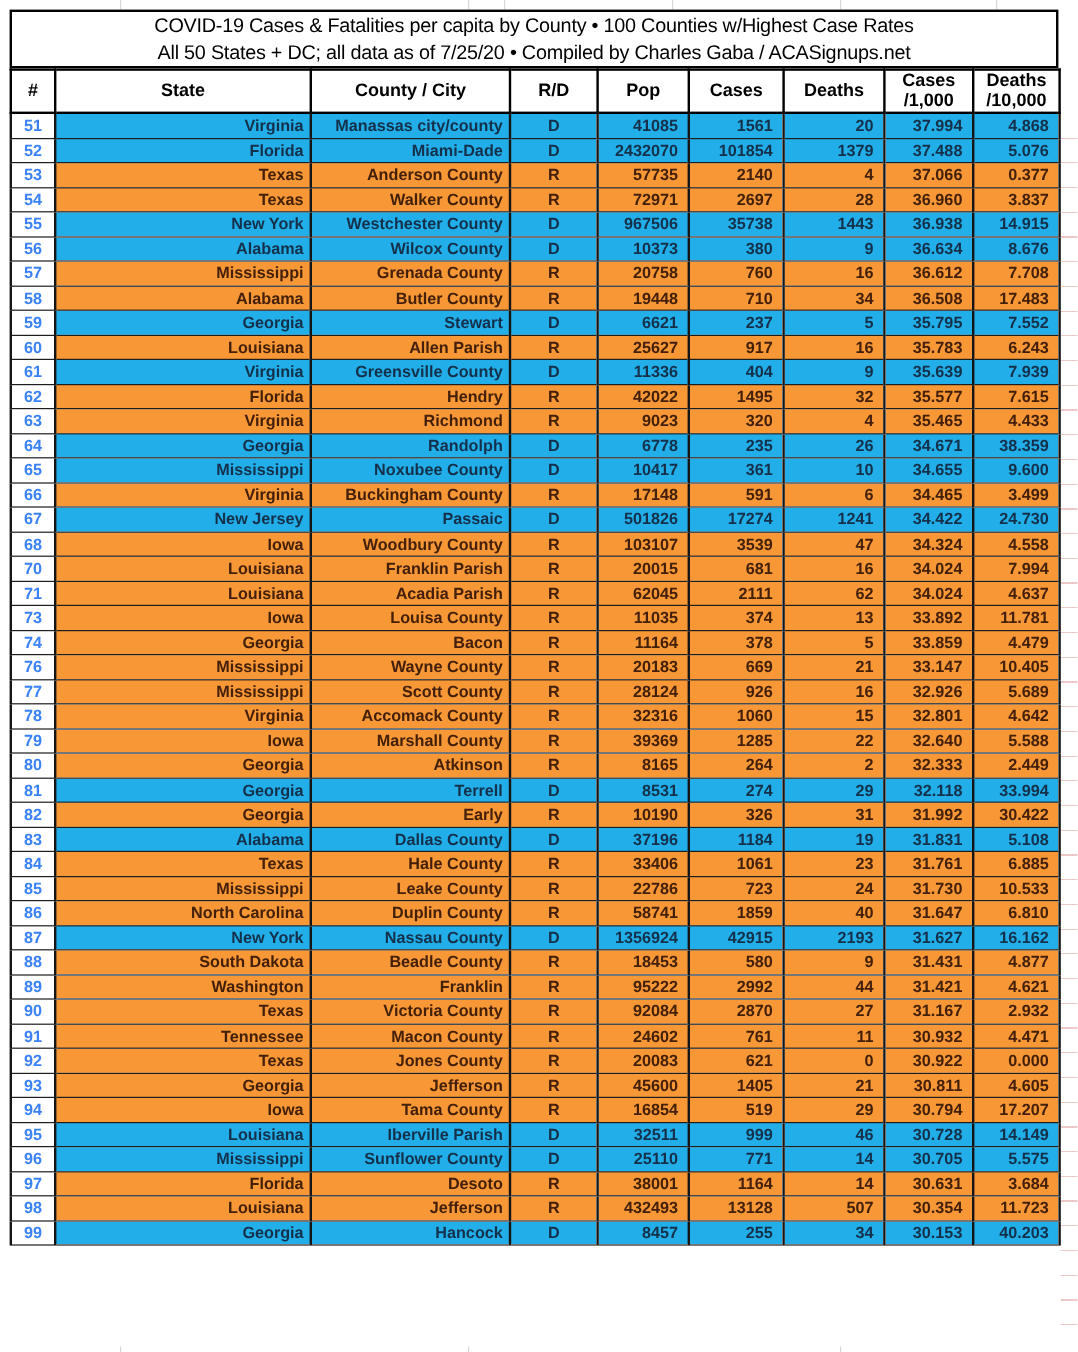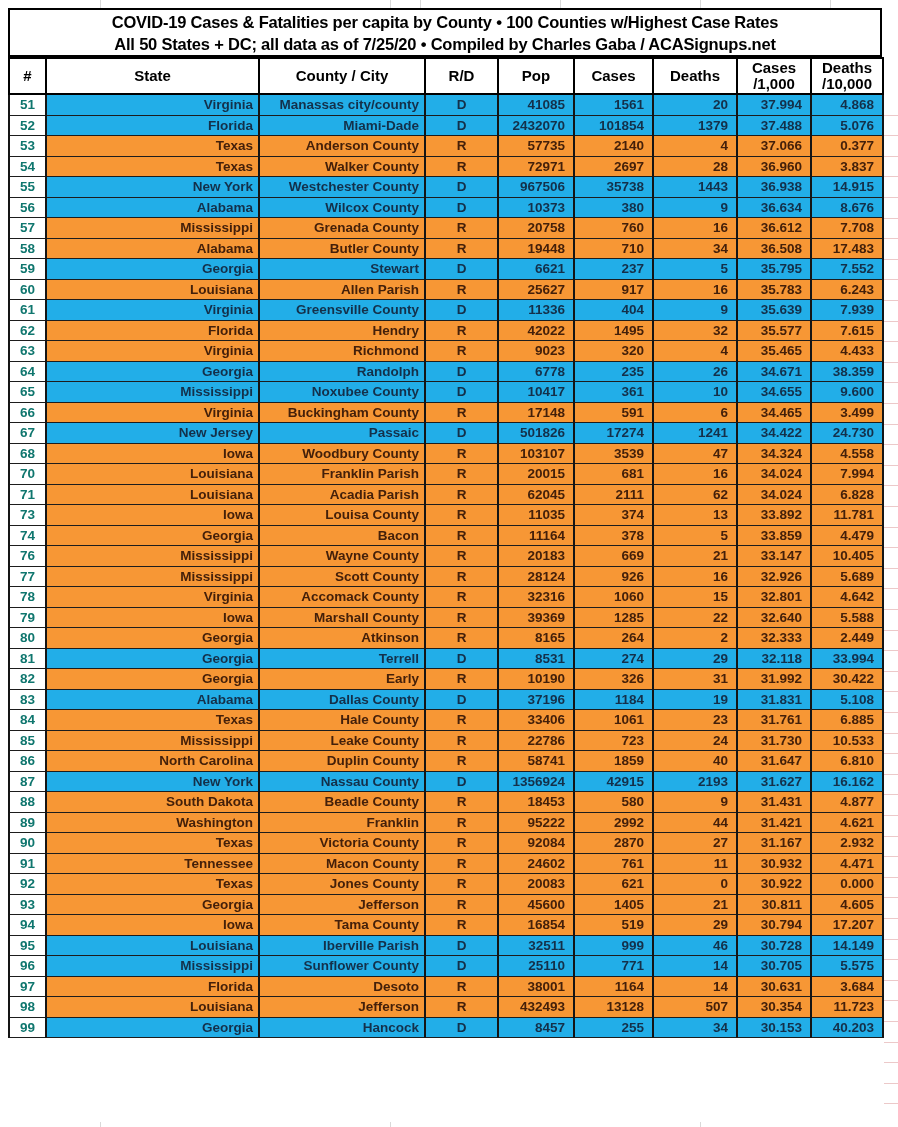--- a/index.html
+++ b/index.html
@@ -22,21 +22,21 @@
   }
   
   .titlebox {
     border: 2px solid #000000;
     background: #ffffff;
     height: 45px;
     display: flex;
     flex-direction: column;
     justify-content: center;
     text-align: center;
-    font-weight: bold;
+    font-weight: normal;
     font-size: 16.5px;
     line-height: 22px;
     color: #000000;
     letter-spacing: -0.2px;
   }
   
   table.main {
     border-collapse: collapse;
     table-layout: fixed;
     width: 874px;
@@ -66,21 +66,21 @@
     white-space: nowrap;
     overflow: hidden;
   }
   table.main td.c { text-align: center; padding: 0; }
   table.main td.r { text-align: right; }
   table.main td.name { padding-right: 5px; }
   tr.dem td { background: var(--dem-fill); color: #14304a; }
   tr.rep td { background: var(--rep-fill); color: #44200a; }
   table.main td.rank {
     background: #ffffff;
-    color: #0f766e;
+    color: #3b82f6;
     text-align: center;
     padding: 0;
   }
   
   .grid-v {
     position: absolute;
     width: 1px;
     height: 8px;
     top: 0;
     background: #d9d9d9;
@@ -381,21 +381,21 @@
         </tr>
         <tr class="rep">
           <td class="rank">71</td>
           <td class="r name">Louisiana</td>
           <td class="r name">Acadia Parish</td>
           <td class="c">R</td>
           <td class="r">62045</td>
           <td class="r">2111</td>
           <td class="r">62</td>
           <td class="r">34.024</td>
-          <td class="r">6.828</td>
+          <td class="r">4.637</td>
         </tr>
         <tr class="rep">
           <td class="rank">73</td>
           <td class="r name">Iowa</td>
           <td class="r name">Louisa County</td>
           <td class="c">R</td>
           <td class="r">11035</td>
           <td class="r">374</td>
           <td class="r">13</td>
           <td class="r">33.892</td>

